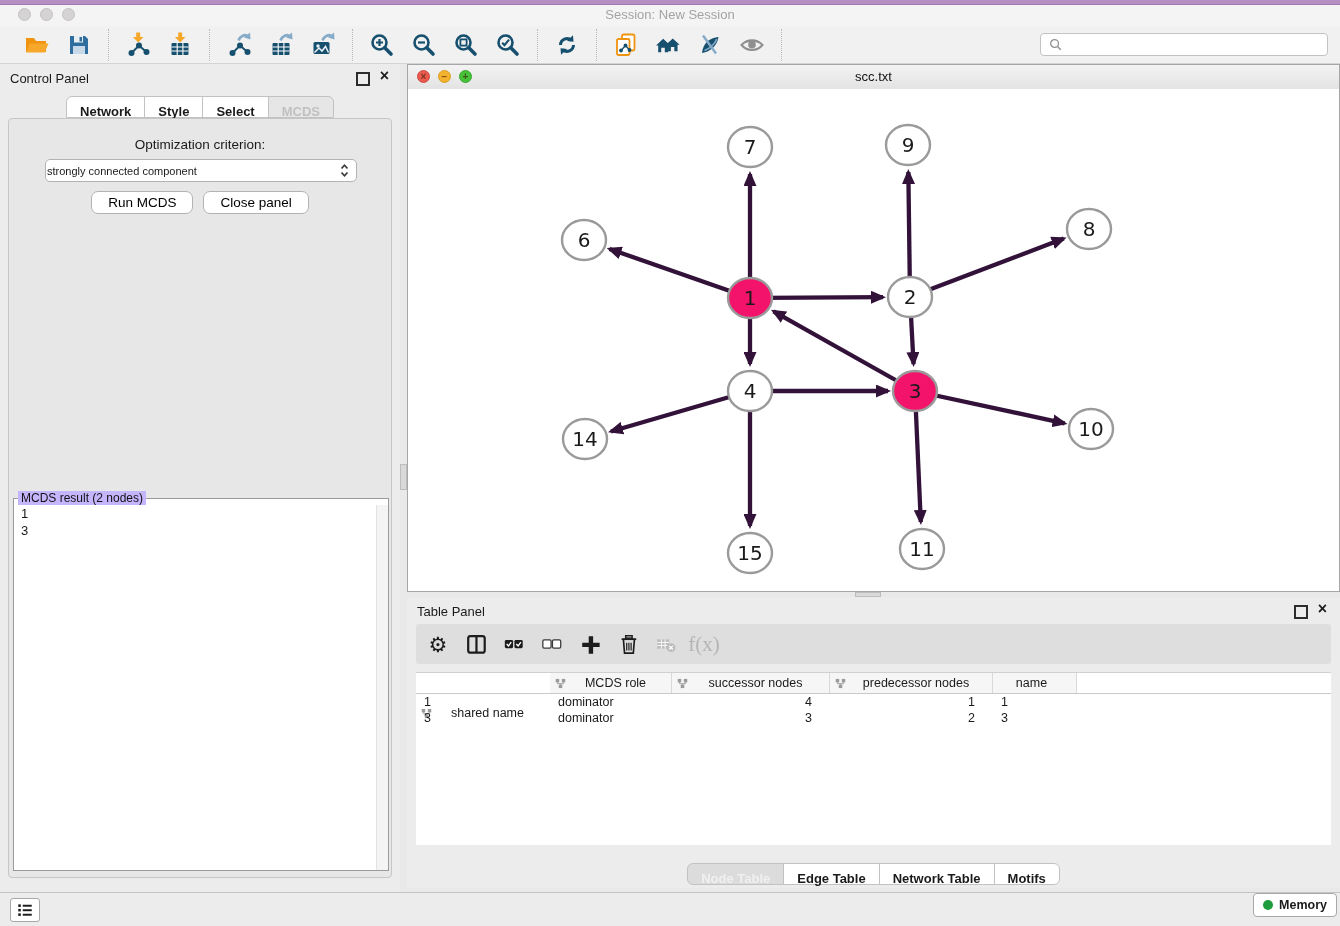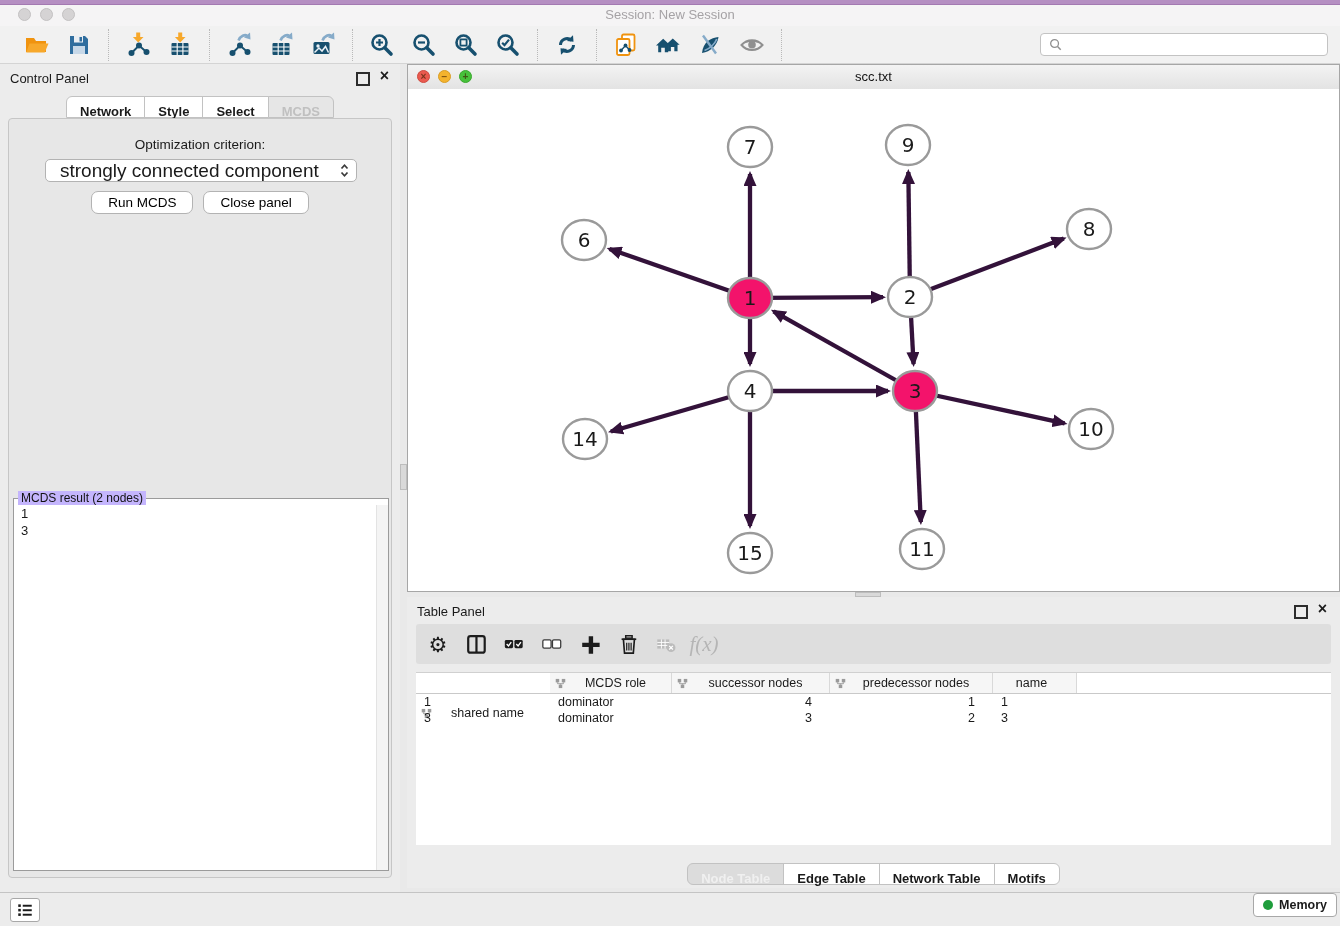--- a/index.html
+++ b/index.html
@@ -28,21 +28,21 @@
   .close-btn{position:absolute;top:3px;font-size:16px;font-weight:bold;color:#1c1c1c;cursor:pointer;line-height:18px;}
   .cp-float{right:30px;} .cp-close{right:11px;}
   .tabs-row{position:absolute;left:0;top:32px;width:100%;display:flex;justify-content:center;}
   .tab{height:22px;line-height:22px;padding:4px 13px;font-size:13px;font-weight:bold;background:#fff;border:1px solid #c2c2c2;margin-left:-1px;box-sizing:border-box;cursor:pointer;}
   .tab:first-child{border-radius:6px 0 0 0;margin-left:0;}
   .tab:last-child{border-radius:0 6px 0 0;}
   .tab.active{background:#e6e6e6;color:#c0c0c0;}
   .cp-box{position:absolute;left:8px;top:54px;width:384px;height:760px;border:1px solid #c6c6c6;border-radius:4px;background:#e7e7e7;box-sizing:border-box;}
   .opt-label{position:absolute;left:0;right:0;top:18px;text-align:center;font-size:13.5px;}
   .selectbox{position:absolute;left:36px;top:40px;width:312px;height:23px;background:#fff;border:1px solid #b3b3b3;border-radius:5px;box-sizing:border-box;display:flex;align-items:center;cursor:pointer;}
-  .selectbox .sel-text{flex:1;font-size:19px;padding-left:14px;}
+  .selectbox .sel-text{flex:1;font-size:11px;padding-left:1px;}
   .selectbox svg{width:11px;height:17px;margin-right:6px;flex:none;}
   .cp-buttons{position:absolute;left:0;right:0;top:72px;display:flex;justify-content:center;gap:10px;}
   .btn{height:23px;line-height:21px;padding:0 16px;background:#fff;border:1px solid #b3b3b3;border-radius:7px;font-size:13.5px;font-family:"Liberation Sans",sans-serif;cursor:pointer;}
   .result-fieldset{position:absolute;left:4px;top:372px;width:376px;height:380px;border:1px solid #9b9b9b;margin:0;padding:0;background:#fff;box-sizing:border-box;}
   .result-fieldset legend{font-size:12px;background:#c4b5fd;padding:0 3px;margin-left:4px;color:#111;}
   .result-area{position:absolute;left:0;top:0;right:0;bottom:0;background:#fff;overflow:hidden;cursor:text;}
   .result-area .line{font-size:13px;line-height:17px;padding-left:7px;}
   .result-area .scrollstrip{position:absolute;right:0;top:0;bottom:0;width:11px;background:#f4f4f4;border-left:1px solid #e3e3e3;}
   
   .vsplit{position:absolute;left:400px;top:64px;width:7px;height:828px;background:#e9e9e9;}
@@ -59,21 +59,21 @@
   .net-canvas svg{position:absolute;left:0;top:0;}
   
   .table-panel{position:absolute;left:407px;top:597px;width:933px;height:291px;background:#ececec;}
   .tp-float{right:32px;} .tp-close{right:13px;}
   .tp-toolbar{position:absolute;left:9px;right:9px;top:27px;height:40px;background:#dedede;border-radius:3px;display:flex;align-items:center;padding-left:10px;box-sizing:border-box;}
   .tp-icon{width:24px;height:24px;margin-right:14px;display:flex;align-items:center;justify-content:center;cursor:pointer;}
   .tp-icon svg{width:22px;height:22px;}
   .tp-icon .glyph{font-size:21px;color:#1c1c1c;line-height:1;}
   .tp-icon.disabled{cursor:default;}
   .tp-icon.disabled .glyph{color:#b5b5b5;}
-  .fx-glyph{font-family:"Liberation Serif",serif;font-style:italic;font-size:19px;}
+  .fx-glyph{font-family:"Liberation Serif",serif;font-size:19px;}
   .tp-table{position:absolute;left:9px;right:9px;top:75px;bottom:43px;background:#fff;border-top:1px solid #d0d0d0;}
   .thead{display:flex;height:20px;border-bottom:1px solid #c9c9c9;}
   .th{display:flex;align-items:center;background:#f6f6f6;border-right:1px solid #d9d9d9;box-sizing:border-box;cursor:pointer;}
   .th svg{width:11px;height:11px;margin-left:5px;flex:none;}
   .th .th-label{flex:1;text-align:center;font-size:12.5px;padding-right:6px;}
   .trow{display:flex;height:16px;cursor:default;}
   .td{font-size:12.5px;line-height:16px;box-sizing:border-box;overflow:hidden;white-space:nowrap;}
   .td.al{padding-left:8px;text-align:left;}
   .td.ar{padding-right:18px;text-align:right;}
   .tp-tabs{position:absolute;left:0;right:0;top:266px;display:flex;justify-content:center;}

